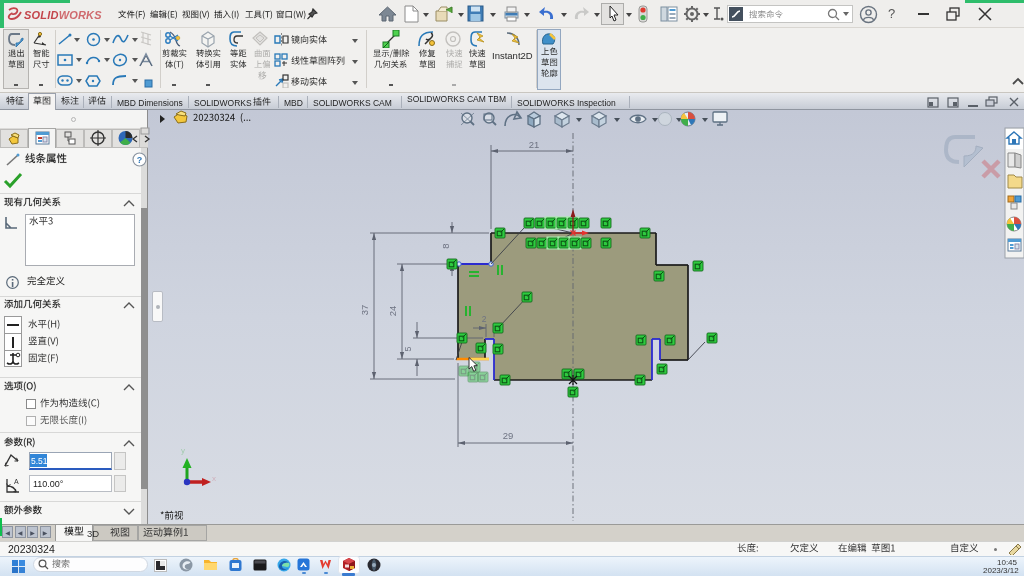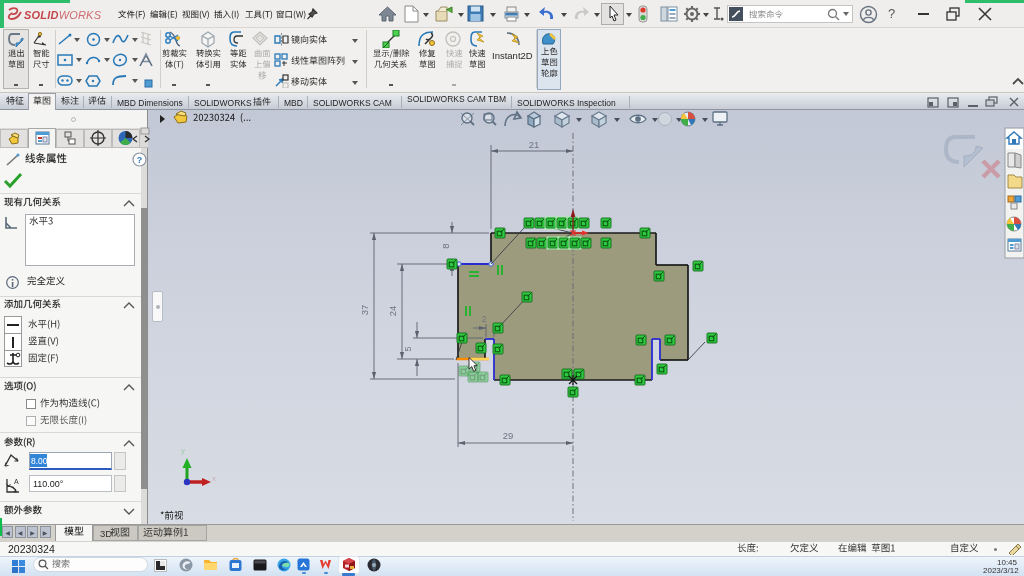--- a/index.html
+++ b/index.html
@@ -137,21 +137,21 @@
       <path id="u81ea" d="M239 -411H774V-264H239ZM239 -482V-631H774V-482ZM239 -194H774V-46H239ZM455 -842C447 -802 431 -747 416 -703H163V81H239V25H774V76H853V-703H492C509 -741 526 -787 542 -830Z"></path>
     </defs>
   </svg>
 <div class="abs" style="left:0;top:0;width:1024px;height:28px;background:#efeeec;border-bottom:1px solid #d9d6d1"></div>
 <div class="abs" style="left:0;top:0;width:70px;height:3px;background:#2ebd6b"></div>
 <div class="abs" style="left:965px;top:0;width:59px;height:3px;background:#2ebd6b"></div>
 <div class="abs" style="left:0;top:0;width:4px;height:64px;background:#2ebd6b"></div>
 <svg class="abs" style="left:5px;top:5px;" width="20" height="19" viewBox="0 0 20 19">
     <path d="M4 5 C8 2 14 3 12 7 C10.5 10 6 9.5 7.5 8 M7.5 8 C3 10 2 14 7 14 C11 14 14 11 16 7" stroke="#c4454b" stroke-width="1.8" fill="none"></path>
   </svg>
-<div class="lat" style="left:24px;top:9px;font:italic 700 11px 'Liberation Sans';color:#c4454b;letter-spacing:0.2px">SOLID<span style="font-weight:400;color:#cf6a6e">WORKS</span></div>
+<div class="lat" style="left:24px;top:9px;font:italic 700 11px 'Liberation Sans';color:#c4454b;letter-spacing:0.2px">SOLID<span style="font-weight:700;color:#cf6a6e">WORKS</span></div>
 <svg style="position:absolute;left:118.0px;top:9.5px;overflow:visible" width="29" height="11">
     <use href="#u6587" transform="translate(0.0 7.5) scale(0.00850)" fill="#1a1a1a"></use>
     <use href="#u4ef6" transform="translate(8.5 7.5) scale(0.00850)" fill="#1a1a1a"></use>
     <use href="#u0028" transform="translate(17.0 7.5) scale(0.00850)" fill="#1a1a1a"></use>
     <use href="#u0046" transform="translate(19.9 7.5) scale(0.00850)" fill="#1a1a1a"></use>
     <use href="#u0029" transform="translate(24.6 7.5) scale(0.00850)" fill="#1a1a1a"></use>
   </svg>
 <svg style="position:absolute;left:150.0px;top:9.5px;overflow:visible" width="30" height="11">
     <use href="#u7f16" transform="translate(0.0 7.5) scale(0.00850)" fill="#1a1a1a"></use>
     <use href="#u8f91" transform="translate(8.5 7.5) scale(0.00850)" fill="#1a1a1a"></use>
@@ -1110,21 +1110,21 @@
   </svg>
 <svg class="abs" style="left:123px;top:440px;" width="12" height="7" viewBox="0 0 12 7">
     <path d="M1 6 L6 1 L11 6" stroke="#555" stroke-width="1.4" fill="none"></path>
   </svg>
 <svg class="abs" style="left:3px;top:452px;" width="17" height="16" viewBox="0 0 17 16">
     <path d="M2 14 L8 3 L15 9" stroke="#333" stroke-width="1.4" fill="none"></path>
     <path d="M2 14 L3 10.5 M2 14 L5.5 13.5 M15 9 L11.5 9 M15 9 L13.5 5.8" stroke="#333" stroke-width="1"></path>
   </svg>
 <div class="abs" style="left:29px;top:452px;width:83px;height:18px;background:#fff;border:1px solid #9aa5b5;border-bottom:2px solid #2a5bbf"></div>
 <div class="abs" style="left:30px;top:454px;width:17px;height:13px;background:#3186d8"></div>
-<div class="lat" style="left:31px;top:456px;font:400 8.5px 'Liberation Sans';color:#fff">8.00</div>
+<div class="lat" style="left:31px;top:456px;font:400 8.5px 'Liberation Sans';color:#fff">5.51</div>
 <div class="abs" style="left:114px;top:452px;width:12px;height:18px;background:#ebebea;border:1px solid #c5c5c4"></div>
 <svg class="abs" style="left:5px;top:477px;" width="16" height="18" viewBox="0 0 16 18">
     <path d="M2 2 L2 15 L14 15 M2 9 C6 9 10 11 11 15" stroke="#333" stroke-width="1.3" fill="none"></path>
     <path d="M3 9 L1.5 6.5 M3 9 L5.5 7.5 M11 15 L8.5 14.5 M11 15 L10.5 12" stroke="#333" stroke-width="1"></path>
     <text x="9" y="7" font-family="Liberation Sans" font-size="7" fill="#333">A</text>
   </svg>
 <div class="abs" style="left:29px;top:475px;width:83px;height:17px;background:#fff;border:1px solid #b9bdc4"></div>
 <div class="lat" style="left:33px;top:479px;font:400 9px 'Liberation Sans';color:#222">110.00°</div>
 <div class="abs" style="left:114px;top:475px;width:12px;height:17px;background:#ebebea;border:1px solid #c5c5c4"></div>
 <div class="abs" style="left:0;top:501px;width:141px;height:1px;background:#d8d8d7"></div>
@@ -1143,21 +1143,21 @@
 <div class="abs" style="left:2.0px;top:526px;width:11px;height:12px;background:#bcc3cf;border:1px solid #8d94a0;color:#4a5160;font-size:6px;text-align:center;line-height:12px">◀</div>
 <div class="abs" style="left:14.5px;top:526px;width:11px;height:12px;background:#bcc3cf;border:1px solid #8d94a0;color:#4a5160;font-size:6px;text-align:center;line-height:12px">◀</div>
 <div class="abs" style="left:27.0px;top:526px;width:11px;height:12px;background:#bcc3cf;border:1px solid #8d94a0;color:#4a5160;font-size:6px;text-align:center;line-height:12px">▶</div>
 <div class="abs" style="left:39.5px;top:526px;width:11px;height:12px;background:#bcc3cf;border:1px solid #8d94a0;color:#4a5160;font-size:6px;text-align:center;line-height:12px">▶</div>
 <div class="abs" style="left:55px;top:524px;width:38px;height:17px;background:#f6f6f5;border:1px solid #9a9a98;border-bottom:none"></div>
 <svg style="position:absolute;left:64.0px;top:526.4px;overflow:visible" width="22" height="12">
     <use href="#u6a21" transform="translate(0.0 8.8) scale(0.01000)" fill="#1a1a1a"></use>
     <use href="#u578b" transform="translate(10.0 8.8) scale(0.01000)" fill="#1a1a1a"></use>
   </svg>
 <div class="abs" style="left:93px;top:525px;width:45px;height:16px;background:#ccc9c2;border:1px solid #a5a5a3"></div>
-<div class="lat" style="left:100px;top:528px;font:400 9.5px 'Liberation Sans';color:#333">3D</div>
+<div class="lat" style="left:87px;top:528px;font:400 9.5px 'Liberation Sans';color:#333">3D</div>
 <svg style="position:absolute;left:110.0px;top:526.9px;overflow:visible" width="22" height="12">
     <use href="#u89c6" transform="translate(0.0 8.8) scale(0.01000)" fill="#333"></use>
     <use href="#u56fe" transform="translate(10.0 8.8) scale(0.01000)" fill="#333"></use>
   </svg>
 <div class="abs" style="left:138px;top:525px;width:69px;height:16px;background:#ccc9c2;border:1px solid #a5a5a3"></div>
 <svg style="position:absolute;left:143.0px;top:526.9px;overflow:visible" width="48" height="12">
     <use href="#u8fd0" transform="translate(0.0 8.8) scale(0.01000)" fill="#333"></use>
     <use href="#u52a8" transform="translate(10.0 8.8) scale(0.01000)" fill="#333"></use>
     <use href="#u7b97" transform="translate(20.0 8.8) scale(0.01000)" fill="#333"></use>
     <use href="#u4f8b" transform="translate(30.0 8.8) scale(0.01000)" fill="#333"></use>

